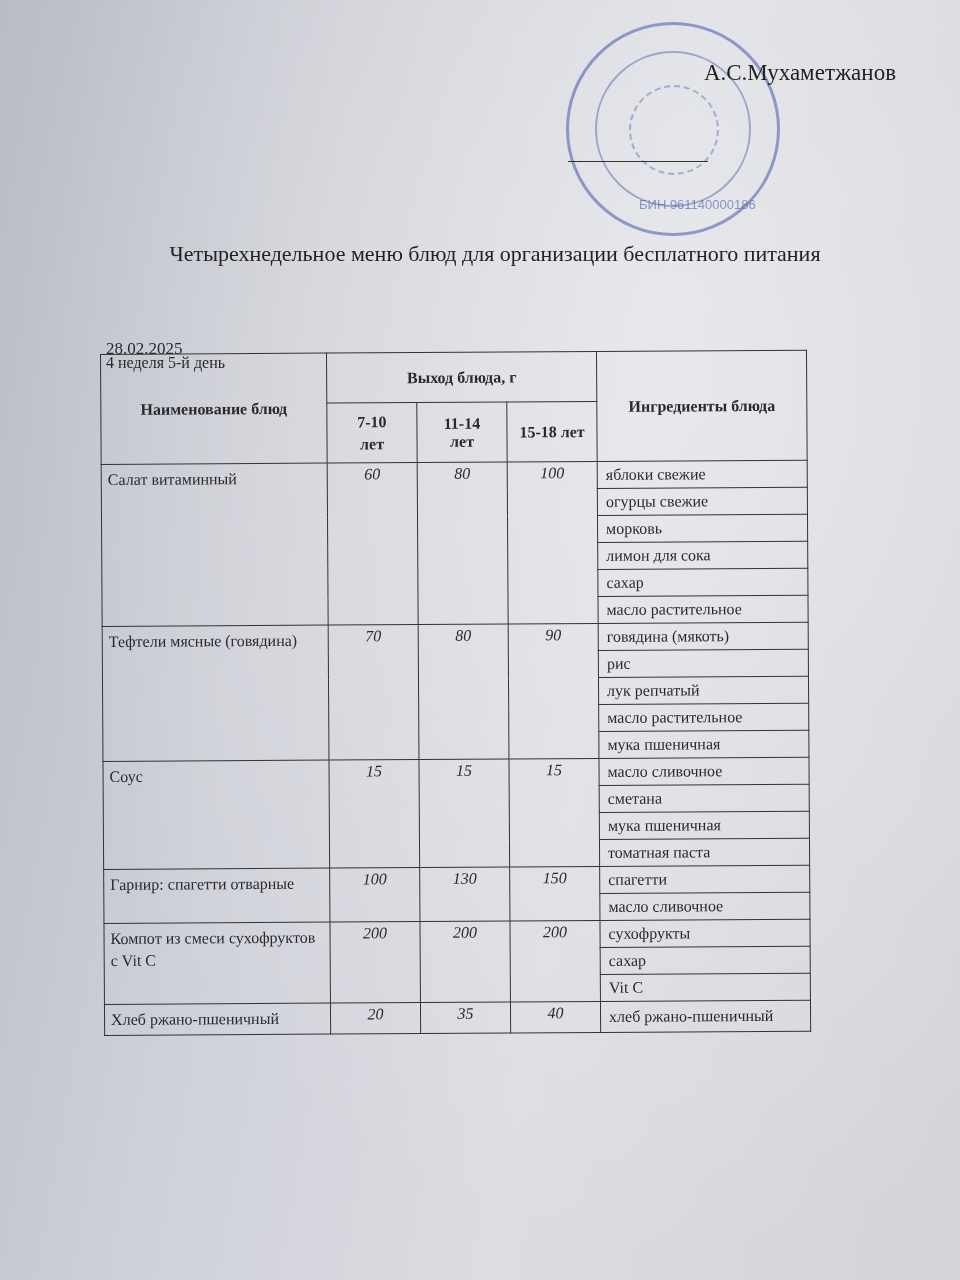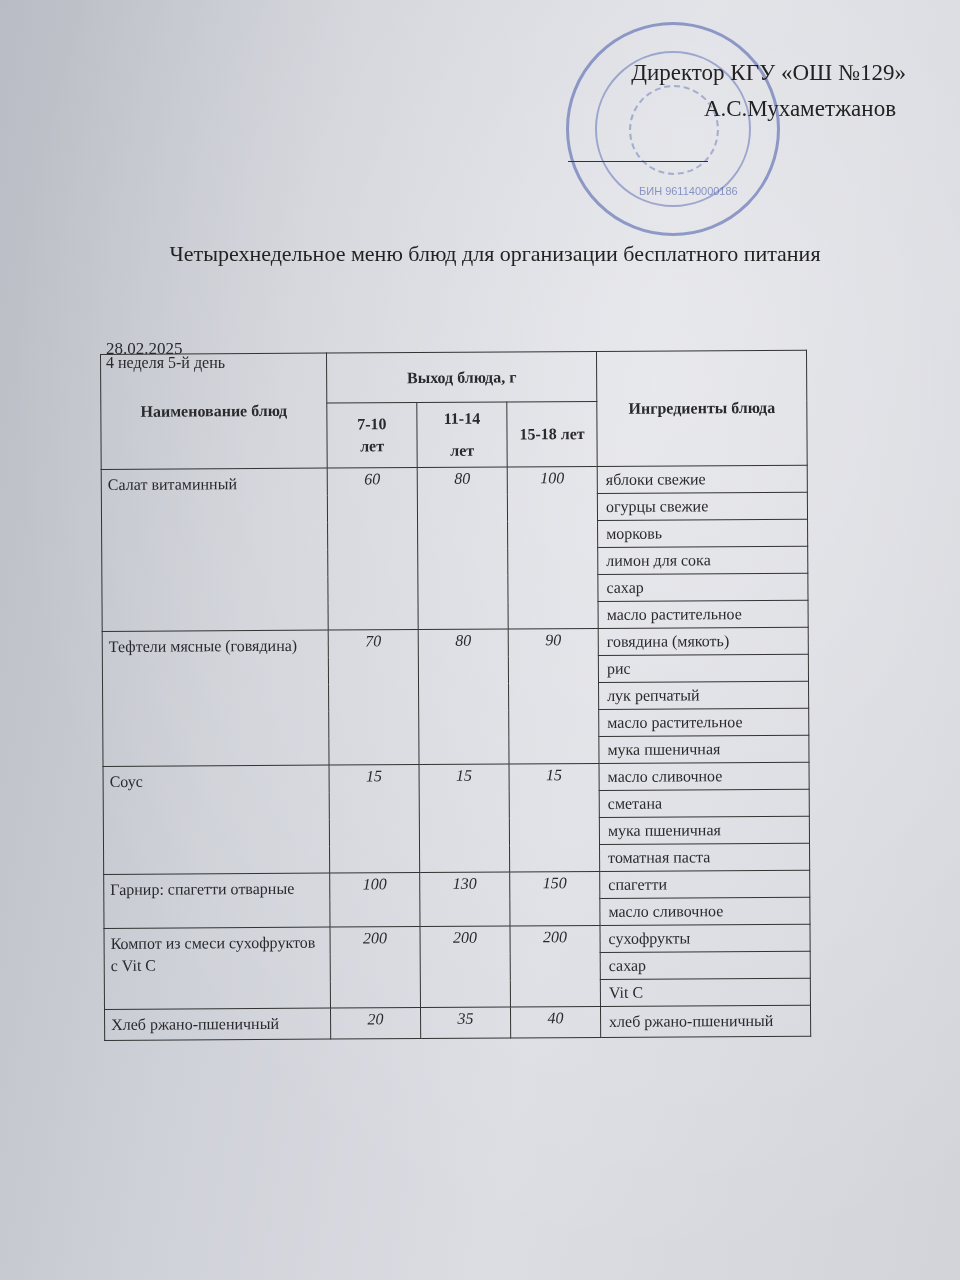--- a/index.html
+++ b/index.html
@@ -22,21 +22,21 @@
     border:3px solid rgba(70,90,170,0.55); box-sizing:border-box;
   }
   .stamp .inner {
     position:absolute; left:26px; top:26px; width:156px; height:156px; border-radius:50%;
     border:2px solid rgba(70,90,170,0.45); box-sizing:border-box;
   }
   .stamp .emblem {
     position:absolute; left:60px; top:60px; width:90px; height:90px; border-radius:50%;
     border:2px dashed rgba(70,90,170,0.4); box-sizing:border-box;
   }
-  .stamp .bin { position:absolute; left:70px; top:160px; font-family:"Liberation Sans", sans-serif; font-size:11px; color:rgba(70,90,170,0.6); }
+  .stamp .bin { position:absolute; left:70px; top:172px; font-family:"Liberation Sans", sans-serif; font-size:13px; color:rgba(70,90,170,0.6); }
   .title { position:absolute; left:90px; width:810px; top:236px; text-align:center; font-size:22px; line-height:36px; color:#222; }
   .week { position:absolute; left:106px; top:314px; font-size:16px; font-weight:normal;margin-top:40px; }
   .date { position:absolute; left:106px; top:339px; font-size:17px; }
   table.menu {
     position:absolute; left:100px; top:354px; border-collapse:collapse;
     font-size:16px; transform: rotate(-0.35deg); transform-origin: left top;
   }
   table.menu td, table.menu th { border:1px solid #333; padding:0; }
   th { font-weight:bold; text-align:center; }
   .c-name { width:226px; }
@@ -51,21 +51,20 @@
 
 <div class="page">
 
   <div class="stamp">
     <div class="inner"></div>
     <div class="emblem"></div>
     <div class="bin">БИН 961140000186</div>
   </div>
 
   <div class="approve">
-    <div class="l2">Директор КГУ «ОШ №129»</div>
     <div class="l3">А.С.Мухаметжанов</div>
   </div>
   <div class="sig-line"></div>
 
   <div class="title">
     <div>Четырехнедельное меню блюд для организации бесплатного питания</div>
   </div>
 
   <div class="week">4 неделя 5-й день</div>
   <div class="date">28.02.2025</div>
@@ -79,21 +78,21 @@
         <col class="c-ing">
     </colgroup>
     <thead>
       <tr style="height:50px">
         <th rowspan="2">Наименование блюд</th>
         <th colspan="3">Выход блюда, г</th>
         <th rowspan="2">Ингредиенты блюда</th>
       </tr>
       <tr style="height:60px">
         <th style="padding:4px 18px;line-height:22px">7-10 лет</th>
-        <th style="padding:0 18px;line-height:32px">11-14 лет</th>
+        <th style="padding:0 18px;line-height:18px">11-14 лет</th>
         <th style="padding:0 0;line-height:22px">15-18 лет</th>
       </tr>
     </thead>
     <tbody id="menu-body">
         <tr>
           <td class="name" rowspan="6">Салат витаминный</td>
           <td class="num" rowspan="6">60</td>
           <td class="num" rowspan="6">80</td>
           <td class="num" rowspan="6">100</td>
           <td class="ing">яблоки свежие</td>

